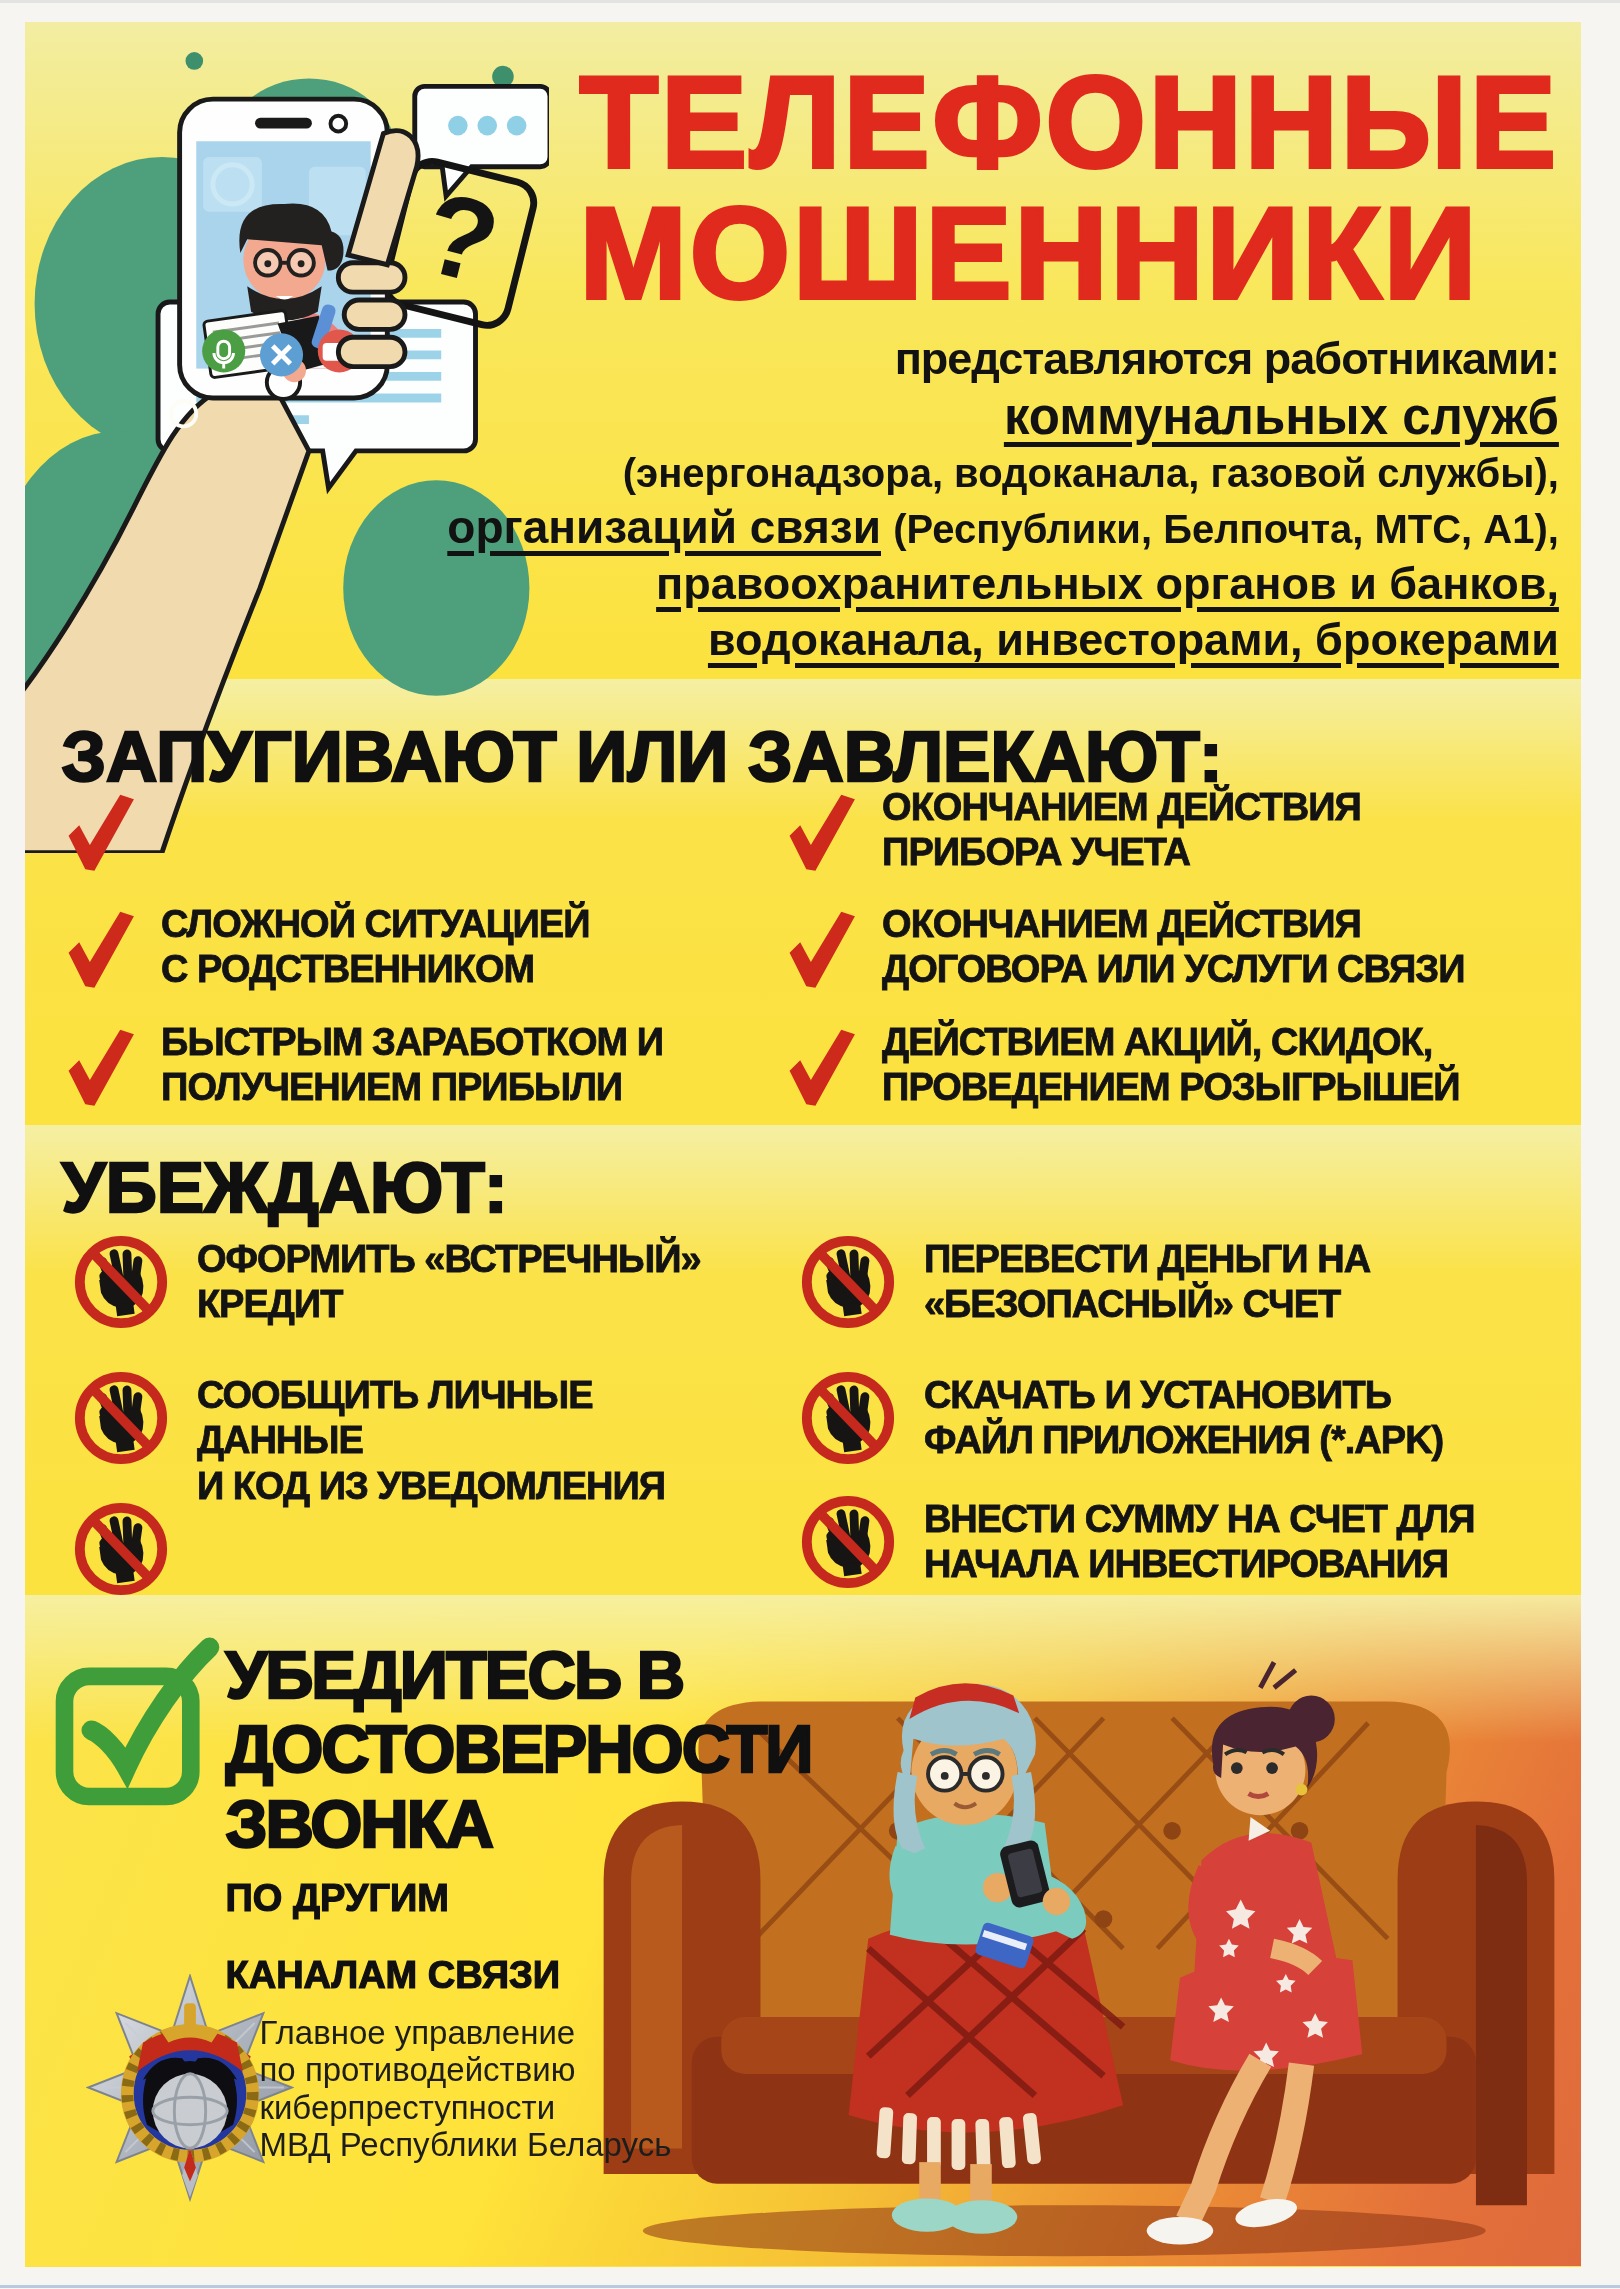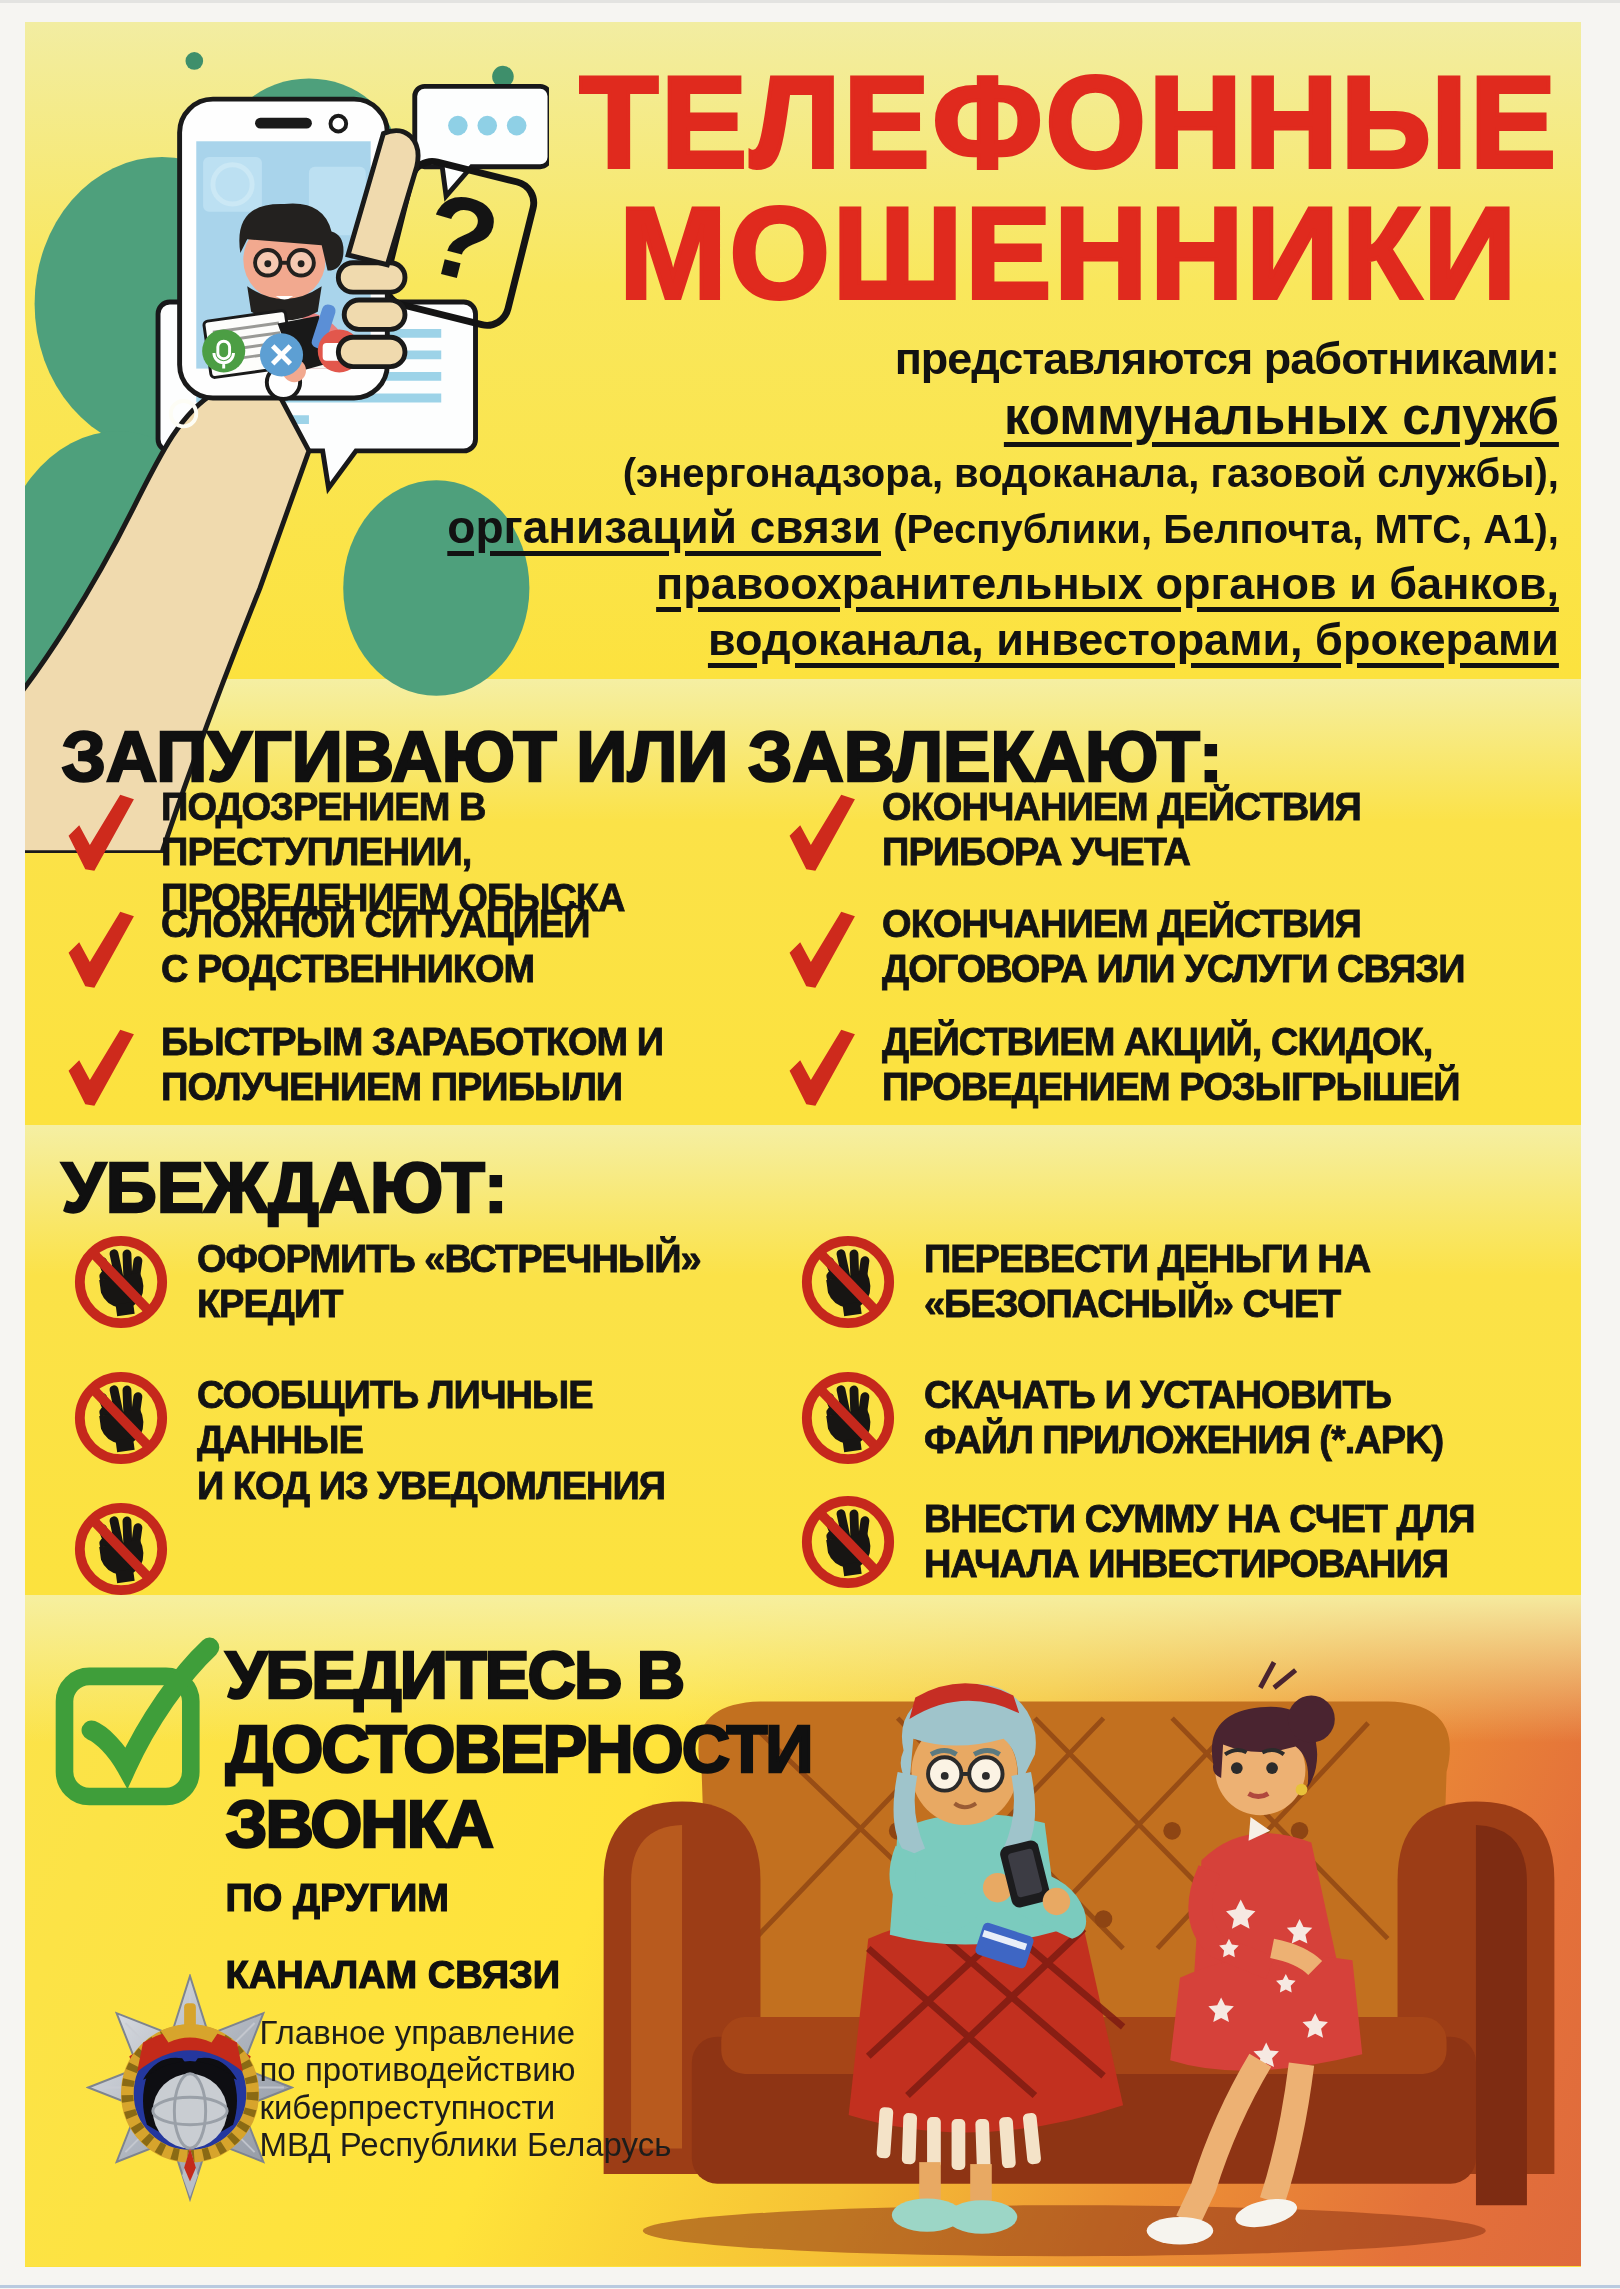--- a/index.html
+++ b/index.html
@@ -9,21 +9,21 @@
   }
   .poster{position:absolute;left:24.5px;top:21.6px;width:1556px;height:2245px;overflow:hidden;background:#FCE23E;}
   .band{position:absolute;left:0;width:100%;}
   .band1{top:0;height:657px;background:linear-gradient(180deg,#F2EDA2 0%,#F9E75C 40%,#FCE23E 100%);}
   .band2{top:657px;height:446px;background:linear-gradient(180deg,#F5EFA3 0%,#FBE248 32%,#FCE23E 100%);}
   .band3{top:1103px;height:470px;background:linear-gradient(180deg,#F5EFA3 0%,#FBE248 32%,#FCE23E 100%);}
   .band4{top:1573px;height:671px;background:
      linear-gradient(180deg,rgba(246,240,164,.95) 0%,rgba(246,240,164,0) 22%),
      linear-gradient(113deg,#FBE34A 0%,#FFE33A 38%,#F6C235 58%,#ED9334 74%,#E4713A 90%,#DF6A3C 100%);}
   .abs{position:absolute;}
-  .title{right:21.6px;top:35px;text-align:center;color:#E02A1E;font-weight:700;
+  .title{right:21.6px;top:35px;text-align:left;color:#E02A1E;font-weight:700;
          font-size:129px;line-height:1.02;letter-spacing:2.9px;-webkit-text-stroke:3.9px #E02A1E;}
   .intro{right:21.6px;top:314px;text-align:right;color:#121212;font-weight:700;line-height:1;}
   .intro div{margin-bottom:10.8px;}
   .i-lead{font-size:45px;letter-spacing:-1px;}
   .i-big{font-size:51px;text-decoration:underline;text-decoration-thickness:4.9px;text-underline-offset:7.8px;}
   .i-note{font-size:40px;}
   .i-mid{font-size:46px;text-decoration:underline;text-decoration-thickness:4.9px;text-underline-offset:7.8px;}
   .sec-heading{color:#101010;font-weight:700;font-size:71px;letter-spacing:0;-webkit-text-stroke:2.5px #101010;}
   .item{display:flex;align-items:flex-start;}
   .item .txt{color:#131313;font-weight:700;font-size:38px;line-height:1.2;letter-spacing:-1px;-webkit-text-stroke:0.8px #131313;}
@@ -173,22 +173,20 @@
     <div class="i-mid" style="font-size:45px">правоохранительных органов и банков,</div>
     <div class="i-mid" style="font-size:45px">водоканала, инвесторами, брокерами</div>
   </div>
 
   <div class="abs sec-heading" style="left:37px;top:694px">ЗАПУГИВАЮТ ИЛИ ЗАВЛЕКАЮТ:</div>
 
   <div class="abs item" style="left:39px;top:763px;width:686px">
     <svg class="check-svg" viewBox="0 0 100 110">
         <use href="#icon-check-def"></use>
       </svg>
-    <div class="txt"><span>ПОДОЗРЕНИЕМ В ПРЕСТУПЛЕНИИ,</span><br>
-      <span>ПРОВЕДЕНИЕМ ОБЫСКА</span></div>
   </div>
   <div class="abs item" style="left:760px;top:763px;width:745px">
     <svg class="check-svg" viewBox="0 0 100 110">
         <use href="#icon-check-def"></use>
       </svg>
     <div class="txt"><span>ОКОНЧАНИЕМ ДЕЙСТВИЯ</span><br>
       <span>ПРИБОРА УЧЕТА</span></div>
   </div>
   <div class="abs item" style="left:39px;top:880px;width:686px">
     <svg class="check-svg" viewBox="0 0 100 110">

